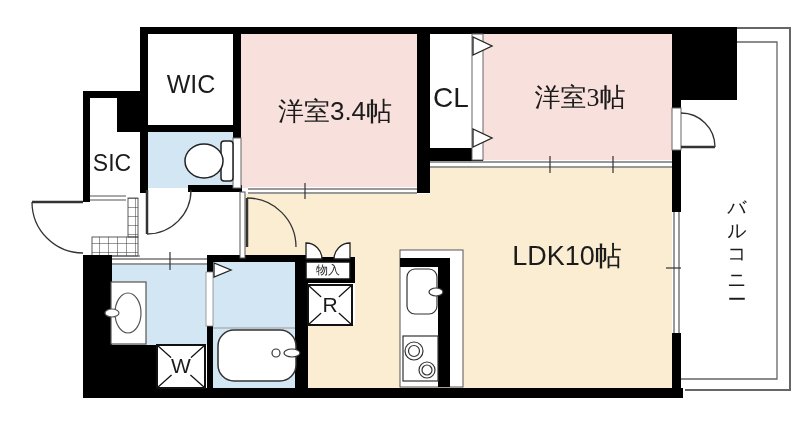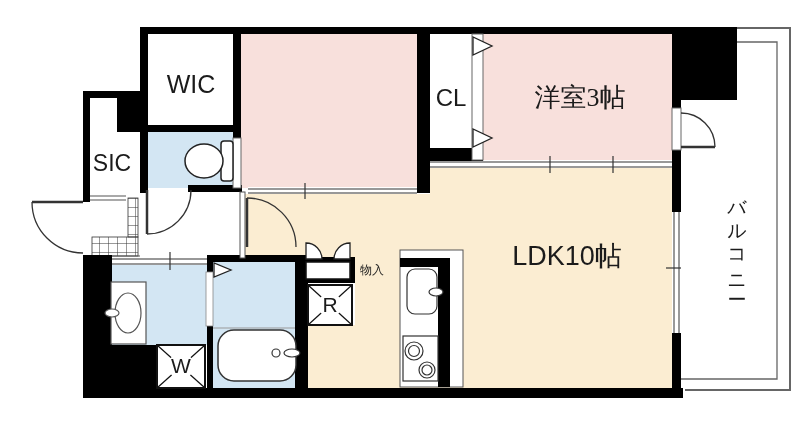--- a/index.html
+++ b/index.html
@@ -195,21 +195,22 @@
   <g fill="#ffffff" stroke="#222222" stroke-width="1.3">
     <polygon points="473,37 473,55 492,46"></polygon>
     <polygon points="473,129 473,147 492,138"></polygon>
     <polygon points="214,263 214,277 231,270"></polygon>
   </g>
 
 </svg>
 
 <div class="lbl" style="left:148px;top:66px;width:86px;height:36px;font-size:25px;">WIC</div>
 <div class="lbl" style="left:84px;top:148px;width:56px;height:30px;font-size:23px;">SIC</div>
-<div class="lbl" style="left:428px;top:82px;width:46px;height:32px;font-size:24px;">CL</div>
+<div class="lbl" style="left:428px;top:82px;width:46px;height:32px;font-size:28px;">CL</div>
+<div class="lbl" style="left:253px;top:94px;width:164px;height:34px;font-size:26px;">洋室3.4帖</div>
 <div class="lbl" style="left:512px;top:80px;width:136px;height:34px;font-size:26px;font-family:Liberation Serif, serif;">洋室3帖</div>
 <div class="lbl" style="left:492px;top:238px;width:150px;height:36px;font-size:27px;">LDK10帖</div>
 <div class="lbl lbl-v" style="left:722px;top:150px;width:30px;height:178px;font-size:19px;">バルコニー</div>
-<div class="lbl" style="left:306px;top:262px;width:44px;height:17px;font-size:12px;margin-left:44px;">物入</div>
+<div class="lbl" style="left:306px;top:262px;width:44px;height:17px;font-size:12px;">物入</div>
 <div class="lbl" style="left:308px;top:288px;width:44px;height:34px;font-size:21px;">R</div>
 <div class="lbl" style="left:157px;top:348px;width:48px;height:36px;font-size:21px;">W</div>
 
 </div>
 
 </body></html>

